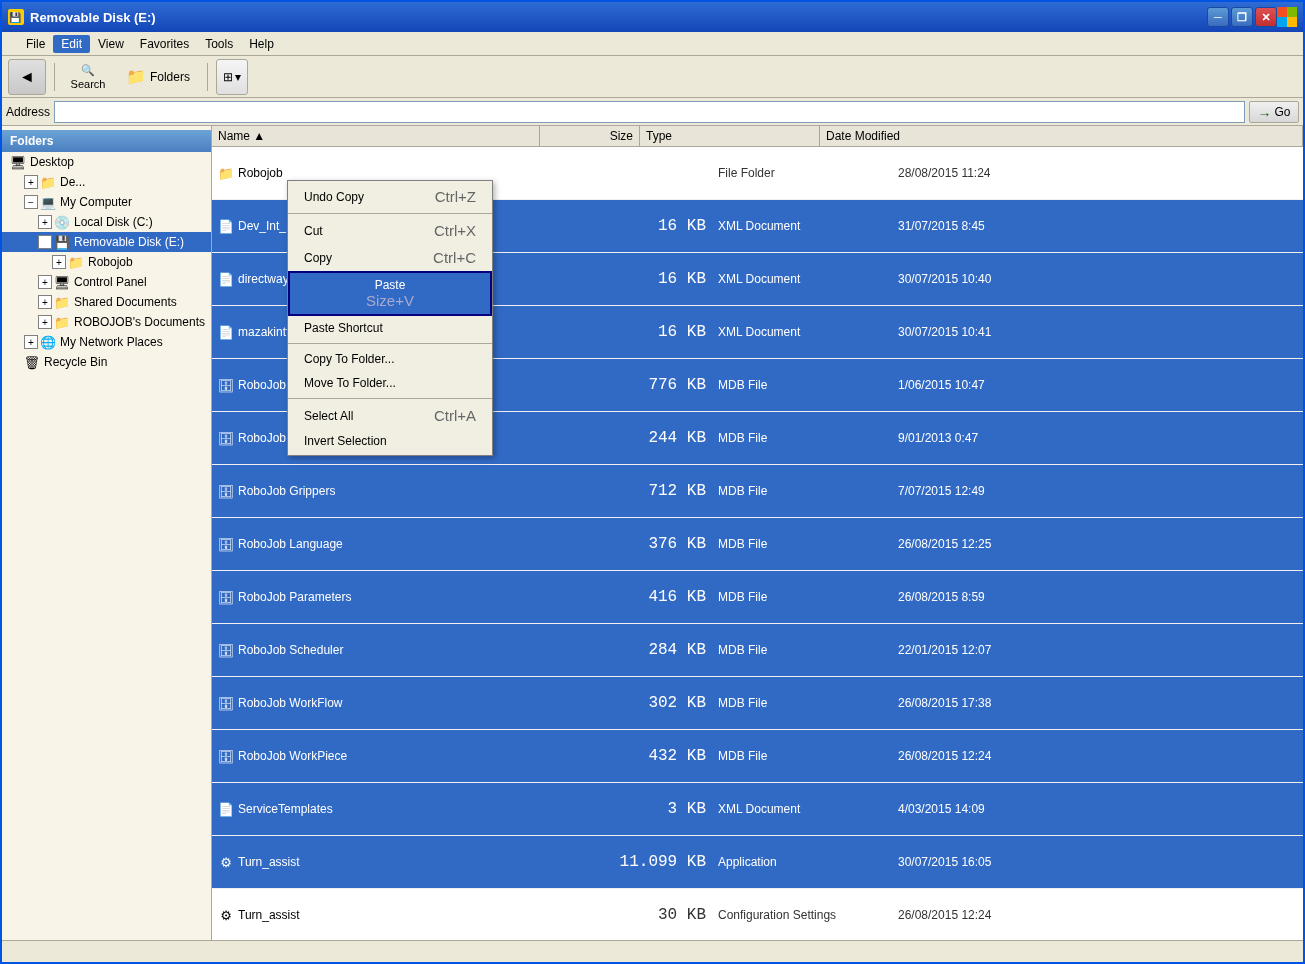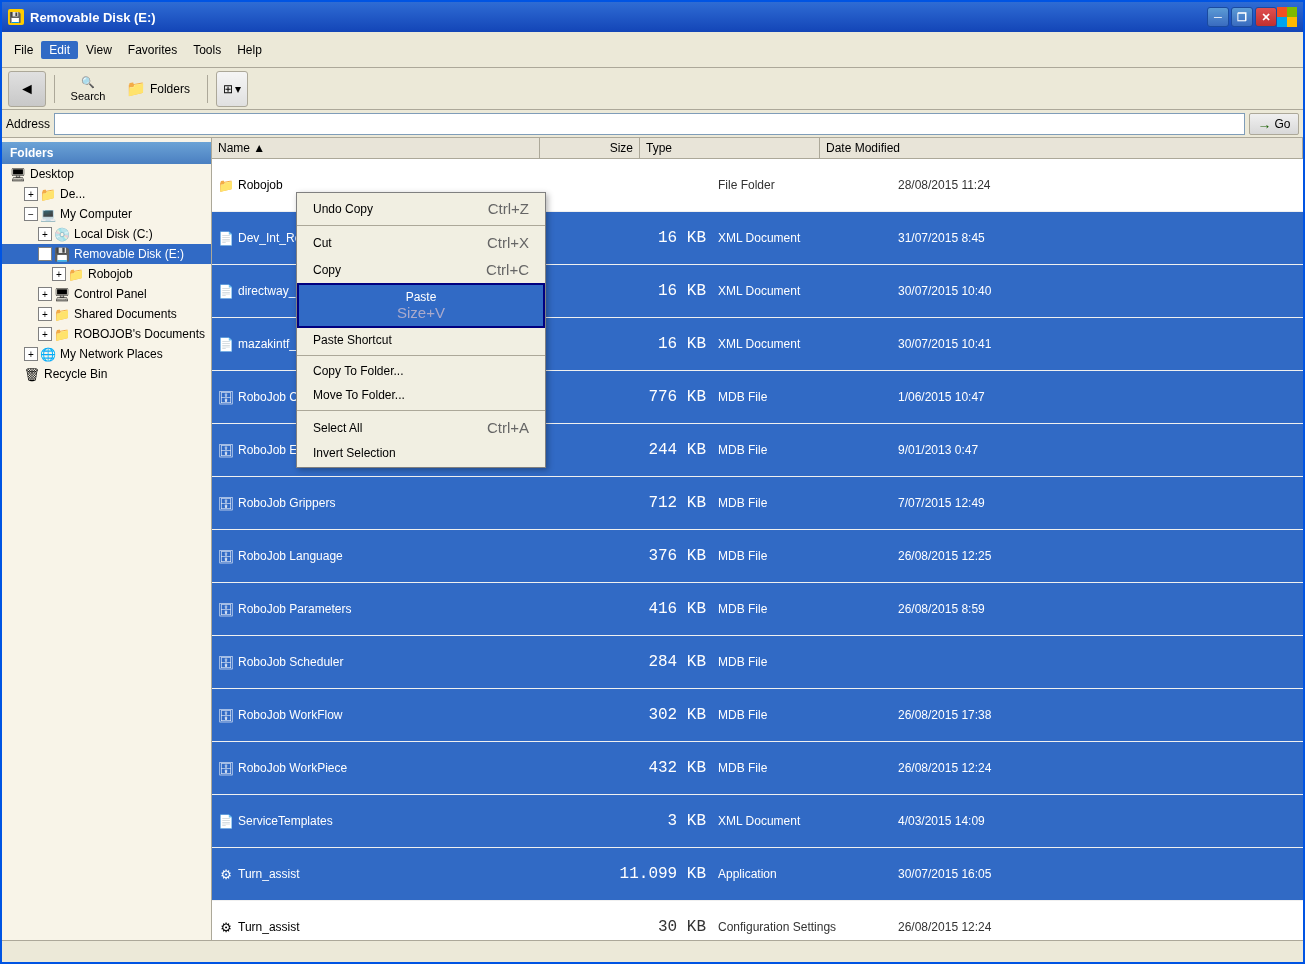--- a/index.html
+++ b/index.html
@@ -67,24 +67,24 @@
       font-size: 11px;
       font-weight: bold;
     }
     .title-bar-btn.close-btn {
       background: linear-gradient(to bottom, #e05050, #c03030);
     }
 
     
     .menu-bar {
       background: #ece9d8;
-      height: 36px;
-      display: flex;
-      align-items: center;
-      padding: 0 4px;
+      height: 24px;
+      display: flex;
+      align-items: center;
+      padding: 0 16px;
       border-bottom: 1px solid #aca899;
     }
     .menu-item {
       padding: 2px 8px;
       cursor: pointer;
       border-radius: 2px;
       color: #000;
     }
     .menu-item:hover, .menu-item.active {
       background: #316ac5;
@@ -337,22 +337,22 @@
     }
     .file-date {
       flex: 1;
       padding: 3px 6px;
       font-size: 12px;
       color: #333;
     }
     .dropdown-menu {
       position: absolute;
       top: 54px;
-      left: 84px;
-      width: 250px;
+      left: 75px;
+      width: 206px;
       background: #f1efe2;
       border: 1px solid #808080;
       box-shadow: 2px 2px 6px rgba(0,0,0,0.3);
       z-index: 200;
       padding: 2px 0;
     }
     .dropdown-item {
       display: flex;
       align-items: center;
       justify-content: space-between;
@@ -613,20 +613,21 @@
         <div class="file-type">MDB File</div>
         <div class="file-date">26/08/2015 8:59</div>
       </div>
       <div class="file-row selected">
         <div class="file-name-cell">
             <span class="file-icon">🗄</span>
             <span>RoboJob Scheduler</span>
           </div>
         <div class="file-size">284 KB</div>
         <div class="file-type">MDB File</div>
+        <div class="file-date">22/01/2015 12:07</div>
       </div>
       <div class="file-row selected">
         <div class="file-name-cell">
             <span class="file-icon">🗄</span>
             <span>RoboJob WorkFlow</span>
           </div>
         <div class="file-size">302 KB</div>
         <div class="file-type">MDB File</div>
         <div class="file-date">26/08/2015 17:38</div>
       </div>

